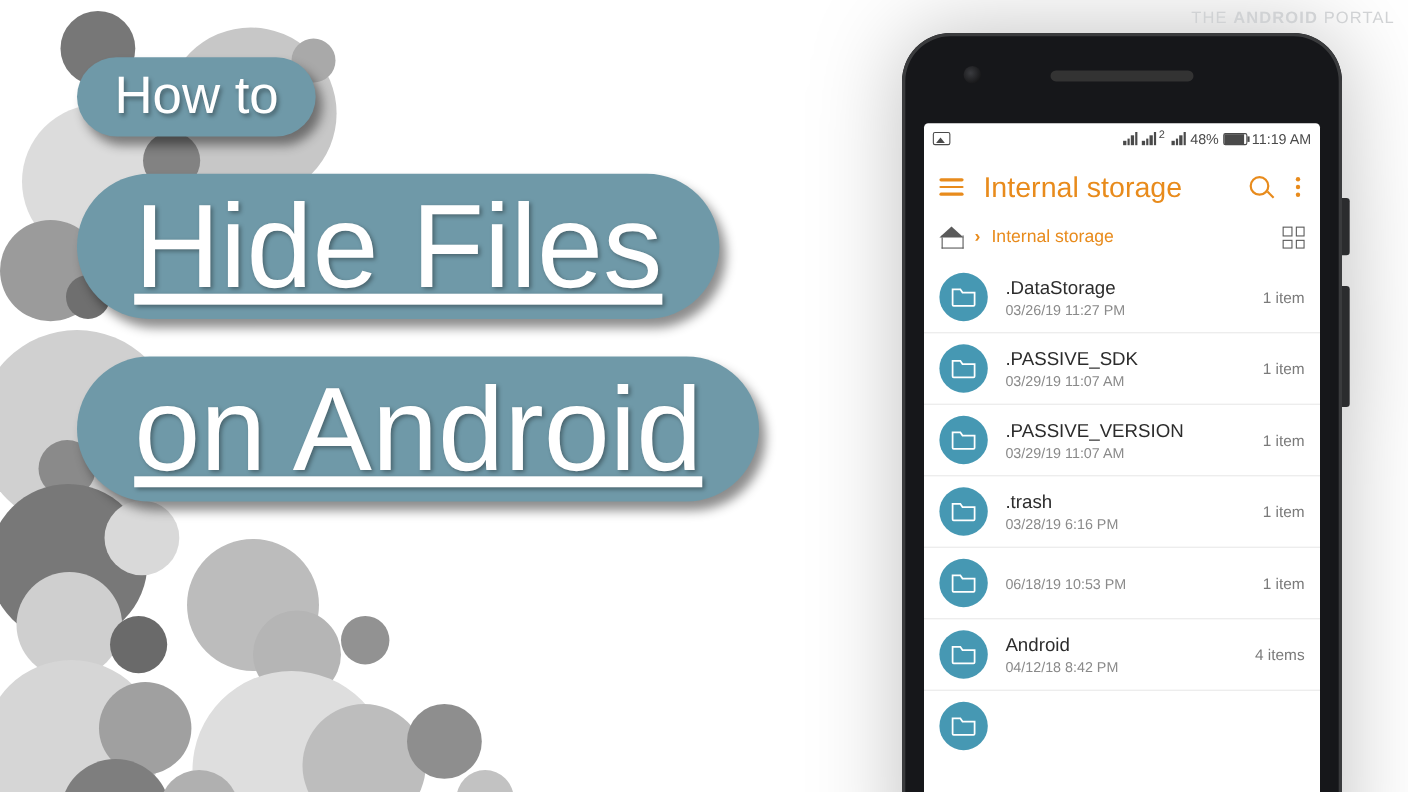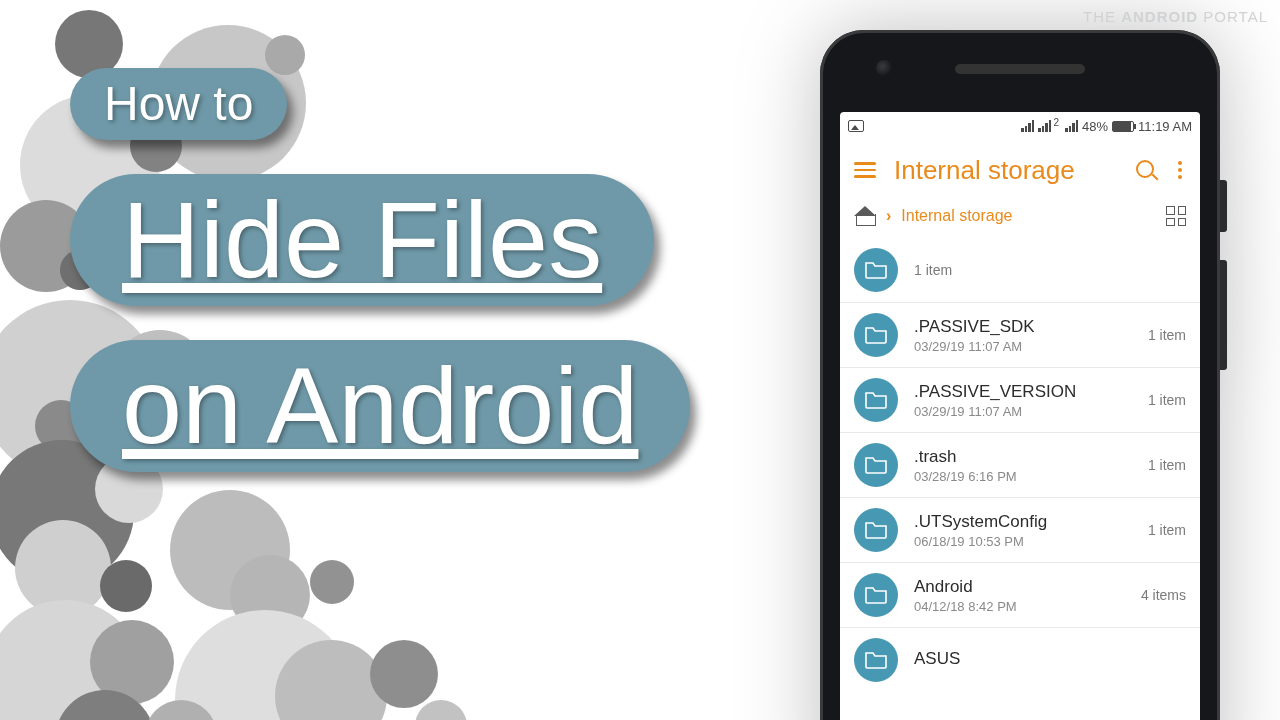--- a/index.html
+++ b/index.html
@@ -17,21 +17,21 @@
   .bubbles span {
     position: absolute;
     border-radius: 50%;
     display: block;
   }
 
   
   .title-wrap {
     position: absolute;
     left: 70px;
-    top: 68px;
+    top: 52px;
     z-index: 2;
     display: flex;
     flex-direction: column;
     align-items: flex-start;
     gap: 34px;
   }
   .pill {
     background: #6f99a8;
     color: #ffffff;
     border-radius: 80px;
@@ -341,20 +341,24 @@
         </span>
     </div>
 
     <div class="file-list" id="file-list">
         <div class="file-row">
           <div class="folder-ico">
             <svg viewBox="0 0 24 20" fill="none" stroke="#fff" stroke-width="1.6">
               <path d="M2 3h7l2 3h11v11a1 1 0 0 1-1 1H3a1 1 0 0 1-1-1V3z"></path>
             </svg>
           </div>
+          <div class="file-txt">
+            <div class="file-name">.DataStorage</div>
+            <div class="file-date">03/26/19 11:27 PM</div>
+          </div>
           <div class="file-count">1 item</div>
         </div>
         <div class="file-row">
           <div class="folder-ico">
             <svg viewBox="0 0 24 20" fill="none" stroke="#fff" stroke-width="1.6">
               <path d="M2 3h7l2 3h11v11a1 1 0 0 1-1 1H3a1 1 0 0 1-1-1V3z"></path>
             </svg>
           </div>
           <div class="file-txt">
             <div class="file-name">.PASSIVE_SDK</div>
@@ -386,21 +390,20 @@
           </div>
           <div class="file-count">1 item</div>
         </div>
         <div class="file-row">
           <div class="folder-ico">
             <svg viewBox="0 0 24 20" fill="none" stroke="#fff" stroke-width="1.6">
               <path d="M2 3h7l2 3h11v11a1 1 0 0 1-1 1H3a1 1 0 0 1-1-1V3z"></path>
             </svg>
           </div>
           <div class="file-txt">
-            <div class="file-name">.UTSystemConfig</div>
             <div class="file-date">06/18/19 10:53 PM</div>
           </div>
           <div class="file-count">1 item</div>
         </div>
         <div class="file-row">
           <div class="folder-ico">
             <svg viewBox="0 0 24 20" fill="none" stroke="#fff" stroke-width="1.6">
               <path d="M2 3h7l2 3h11v11a1 1 0 0 1-1 1H3a1 1 0 0 1-1-1V3z"></path>
             </svg>
           </div>
@@ -409,22 +412,18 @@
             <div class="file-date">04/12/18 8:42 PM</div>
           </div>
           <div class="file-count">4 items</div>
         </div>
         <div class="file-row">
           <div class="folder-ico">
             <svg viewBox="0 0 24 20" fill="none" stroke="#fff" stroke-width="1.6">
               <path d="M2 3h7l2 3h11v11a1 1 0 0 1-1 1H3a1 1 0 0 1-1-1V3z"></path>
             </svg>
           </div>
-          <div class="file-txt">
-            <div class="file-name">ASUS</div>
-            <div class="file-date"></div>
-          </div>
           <div class="file-count"></div>
         </div>
       </div>
 
   </div>
 </div>
 
 </body></html>

